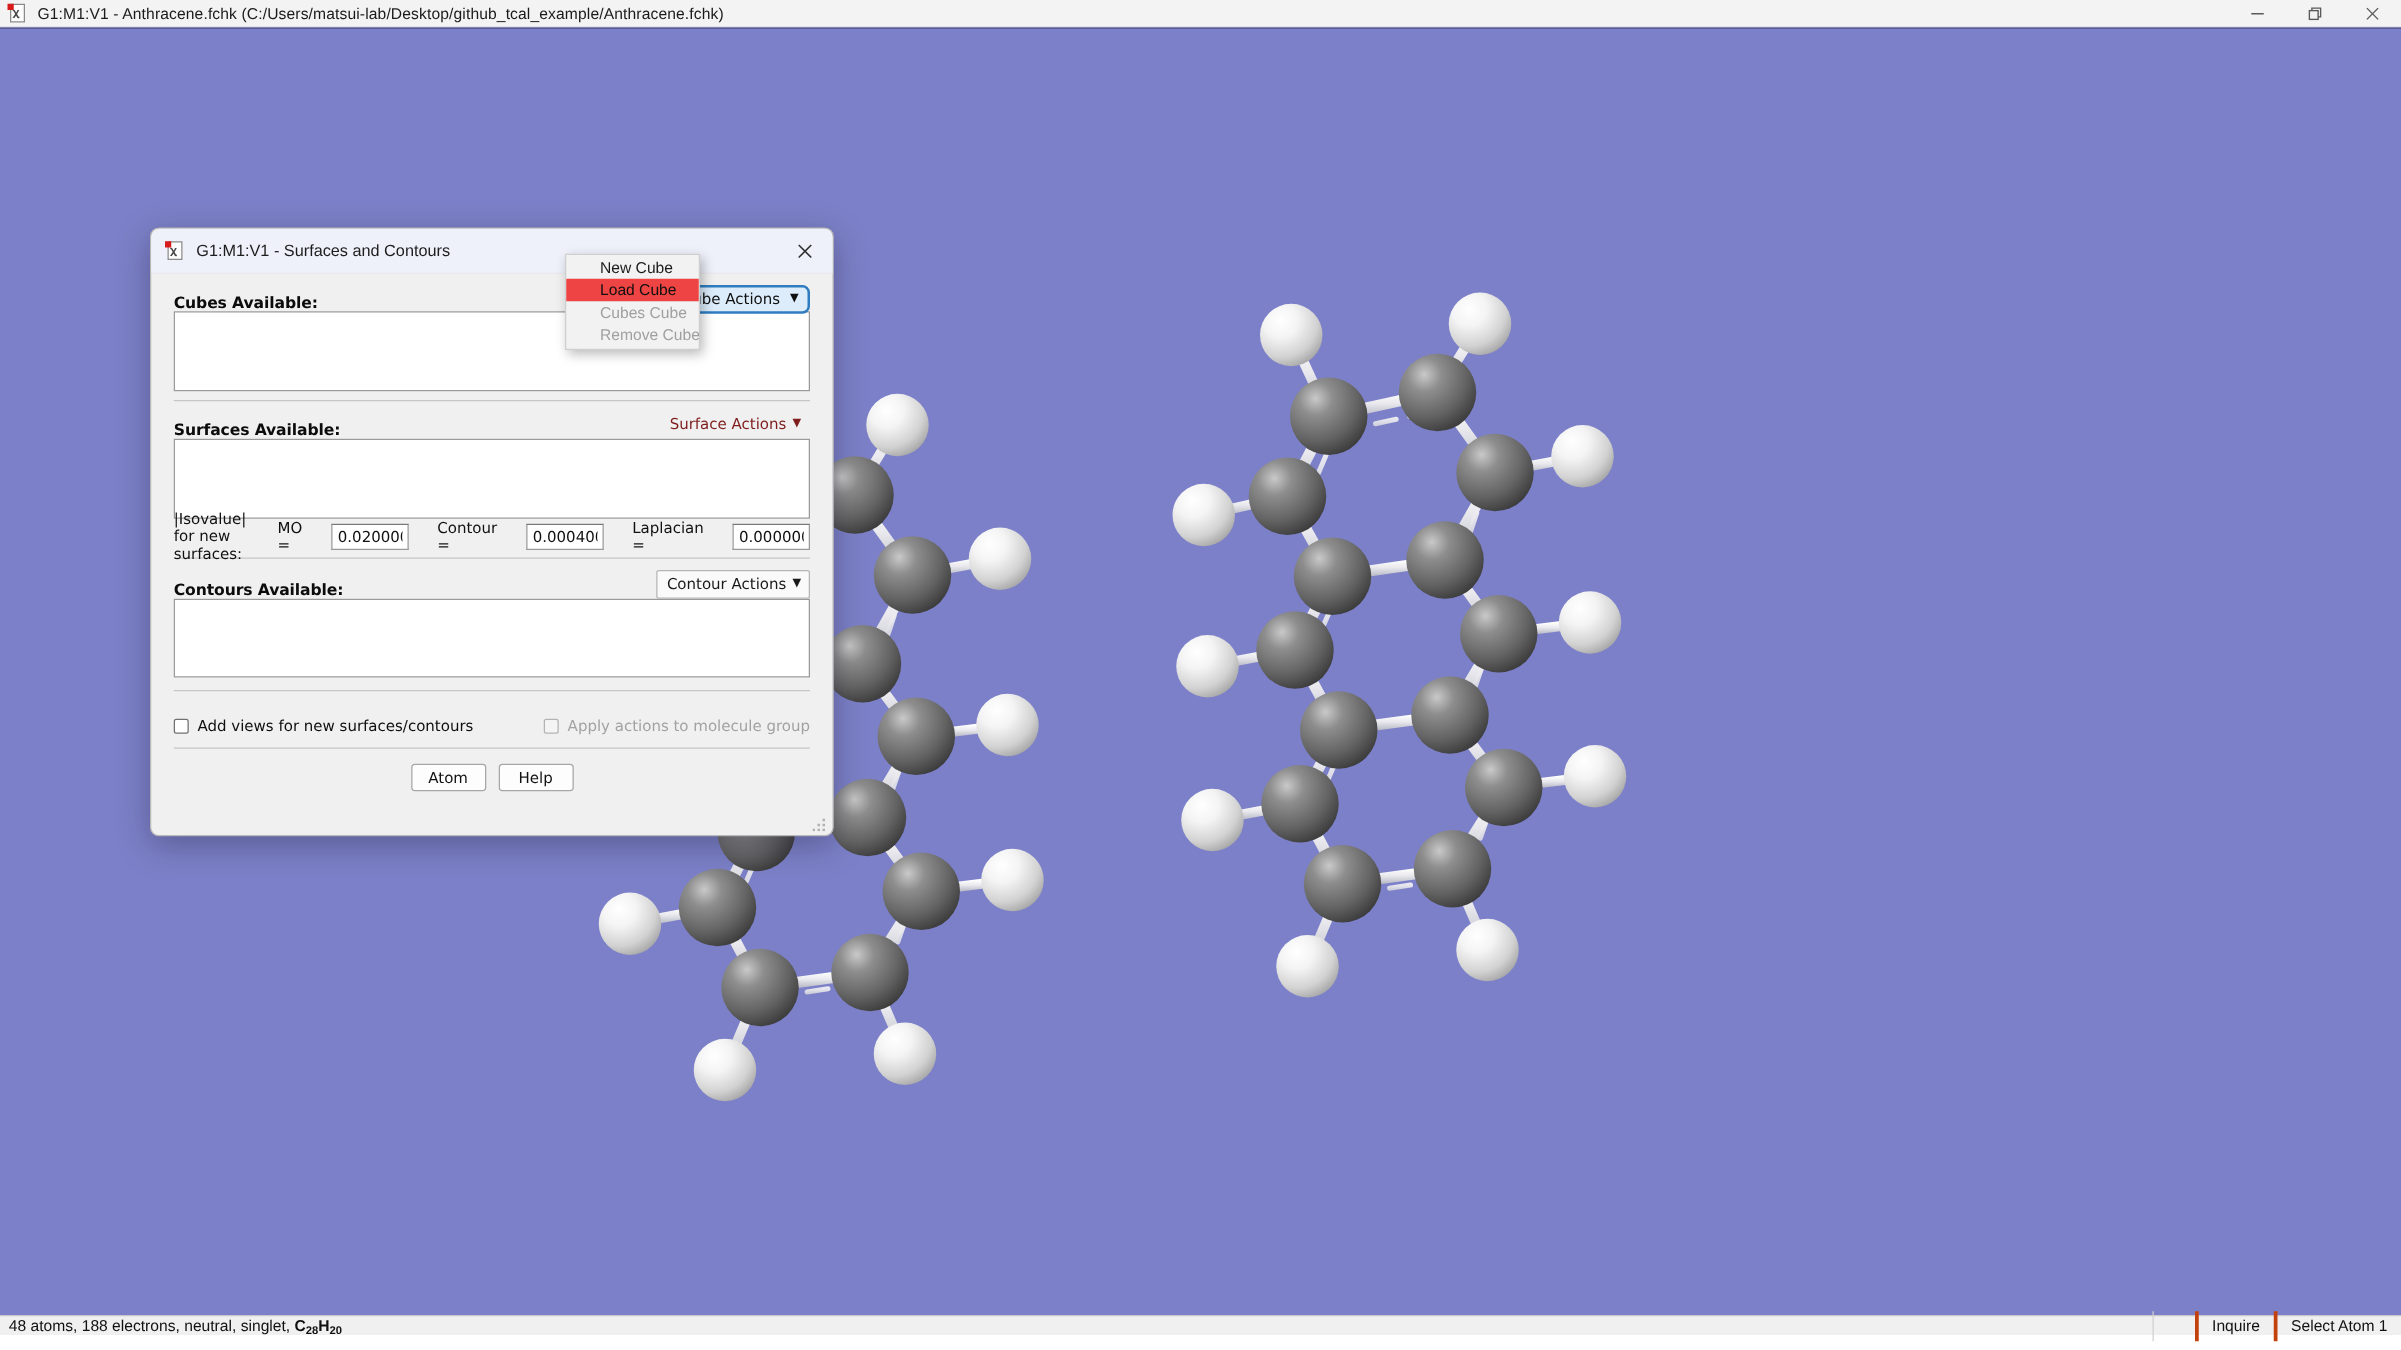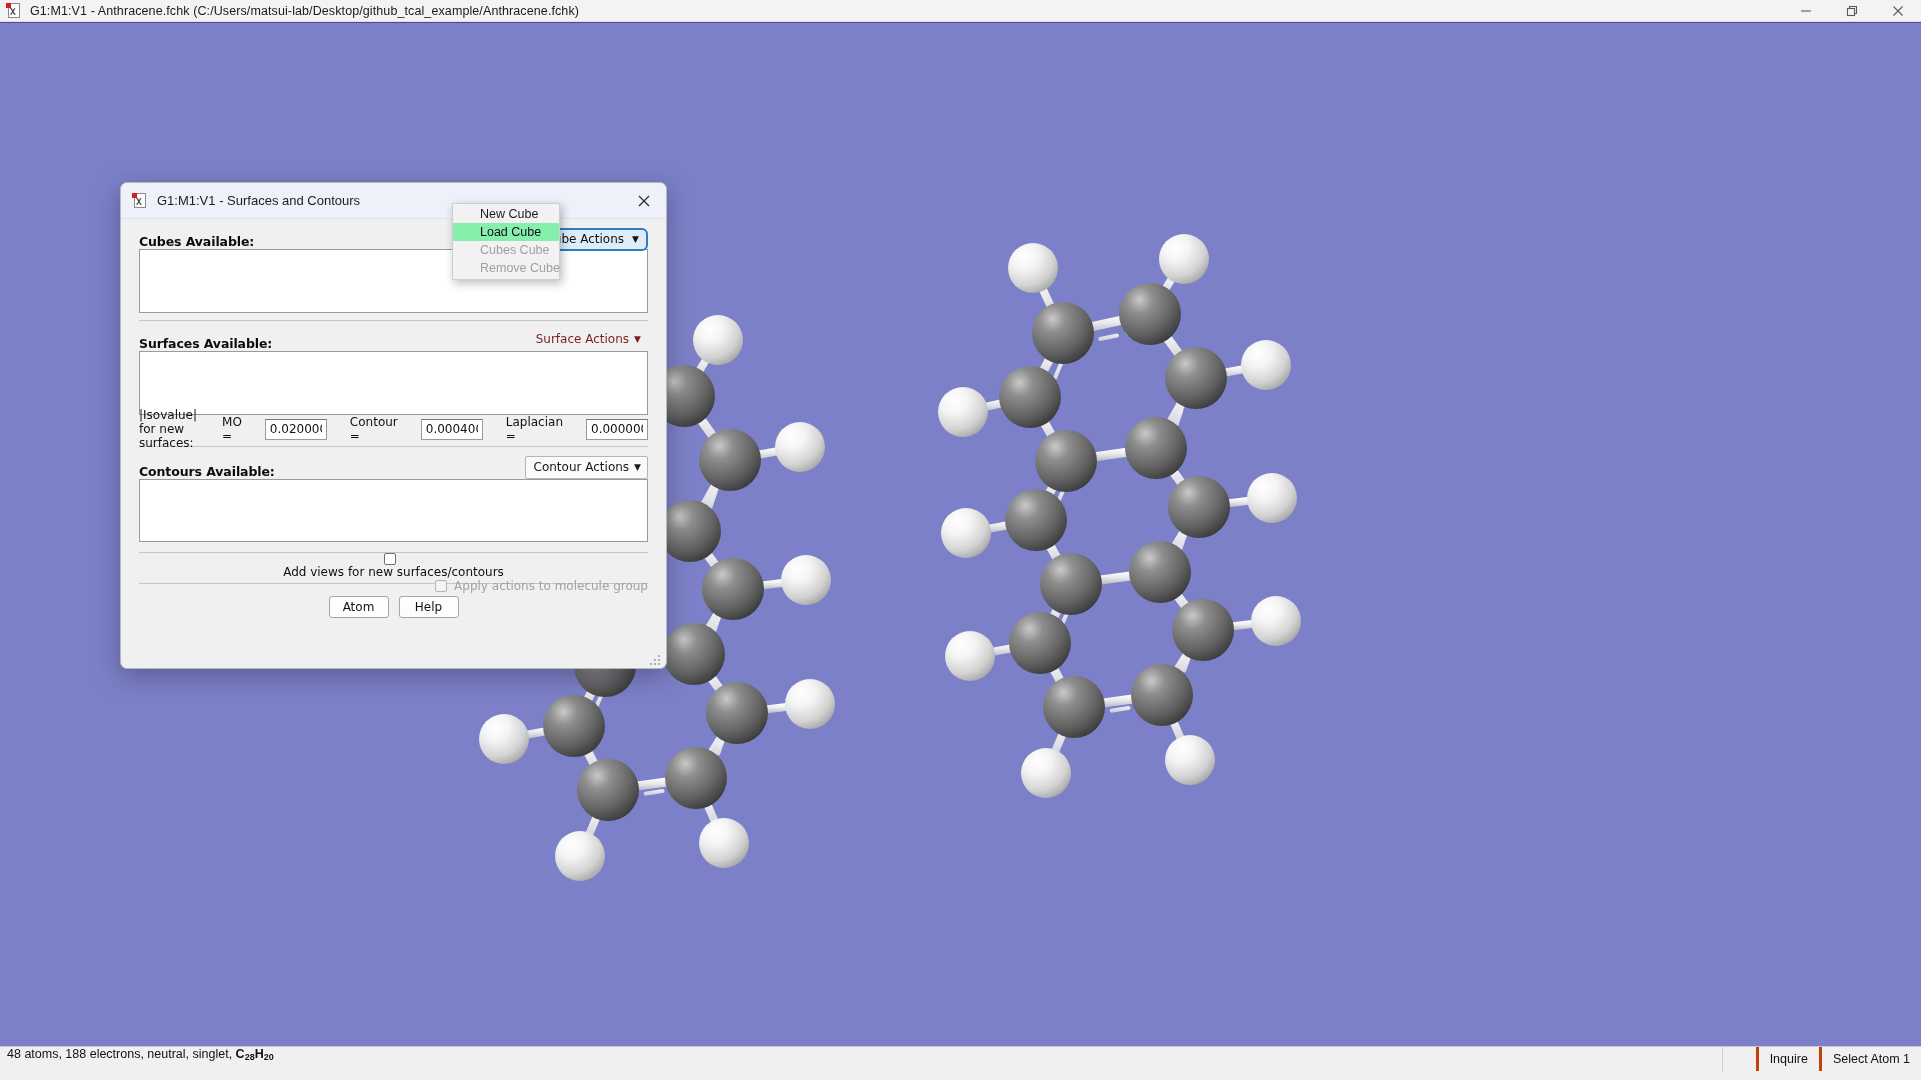--- a/index.html
+++ b/index.html
@@ -69,25 +69,25 @@
     background: #7c80c8;
     border-top: 1px solid #4c4f86;
     border-bottom: 1px solid #4c4f86;
     overflow: hidden;
   }
   .viewport svg { display: block; }
 
   
   .statusbar {
     position: absolute;
-    left: 0; bottom: 0;
-    width: 1921px; height: 34px;
+    left: 0; bottom: 12px;
+    width: 1921px; height: 16px;
     background: #f0f0f0;
     border-top: 1px solid #c8c8c8;
-    display: flex; align-items: flex-start;
+    display: flex; align-items: center;
     font-size: 12.5px; color: #111;
   }
   .status-left { padding-left: 7px; white-space: nowrap; }
   .status-left sub { font-size: 9px; vertical-align: baseline; position: relative; top: 2px; }
   .status-left b { font-weight: bold; }
   .status-right {
     margin-left: auto; display: flex; height: 24px; align-items: stretch;
   }
   .status-cell {
     display: flex; align-items: center; padding: 0 11px;
@@ -274,21 +274,21 @@
     z-index: 200;
   }
   .menu-item {
     height: 18px;
     display: flex; align-items: center;
     font-size: 12.5px;
     color: #1b1b1b;
     padding-left: 27px;
     white-space: nowrap;
   }
-  .menu-item.selected { background: #86efac; color: #101010; }
+  .menu-item.selected { background: #ef4444; color: #101010; }
   .menu-item.disabled { color: #a0a0a0; }
 </style>
 </head>
 <body>
 
 <div id="app">
 
   <div class="titlebar">
     <div class="tb-icon">
       <div class="sheet"></div>
@@ -548,21 +548,21 @@
         <div style="margin-left:auto;">
           <div class="act-btn plain">
             <span>Contour Actions</span>
             <span class="caret">▼</span>
           </div>
         </div>
       </div>
       <div class="listbox" style="height:63px;"></div>
       <div class="hr" style="margin-top:10px;"></div>
 
-      <div class="chk-row" style="margin-top:0;flex-direction:column;">
+      <div class="chk-row" style="margin-top:15px;">
         <div class="chk"></div>
         <span class="chk-label">Add views for new surfaces/contours</span>
         <div style="margin-left:auto; display:flex; align-items:center;">
           <div class="chk dim"></div>
           <span class="chk-label dim">Apply actions to molecule group</span>
         </div>
       </div>
       <div class="hr" style="margin-top:4px;"></div>
 
       <div class="btn-row">

